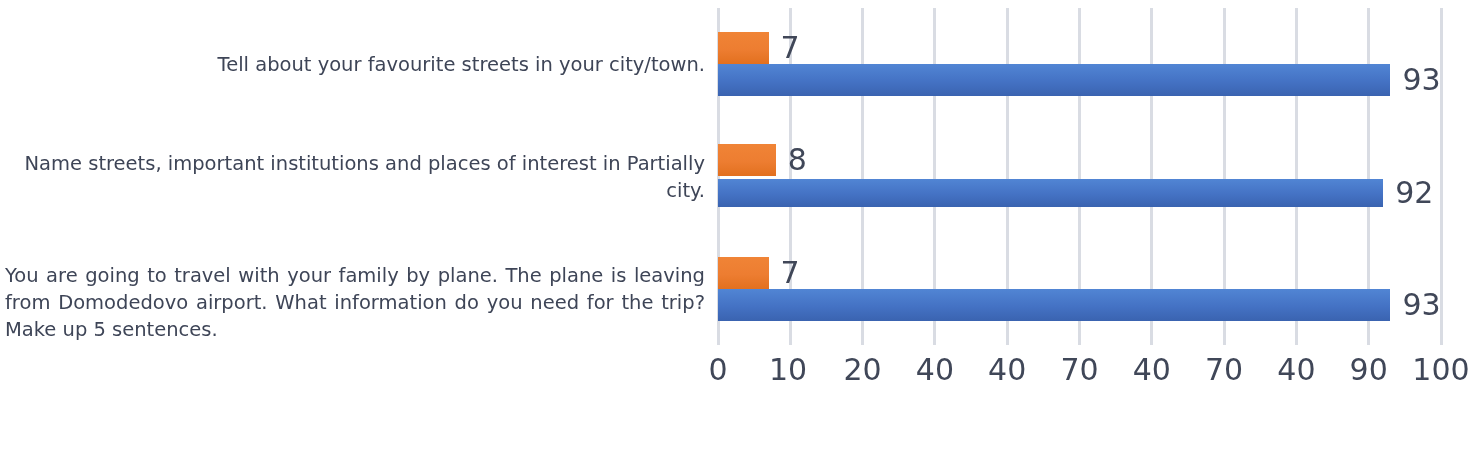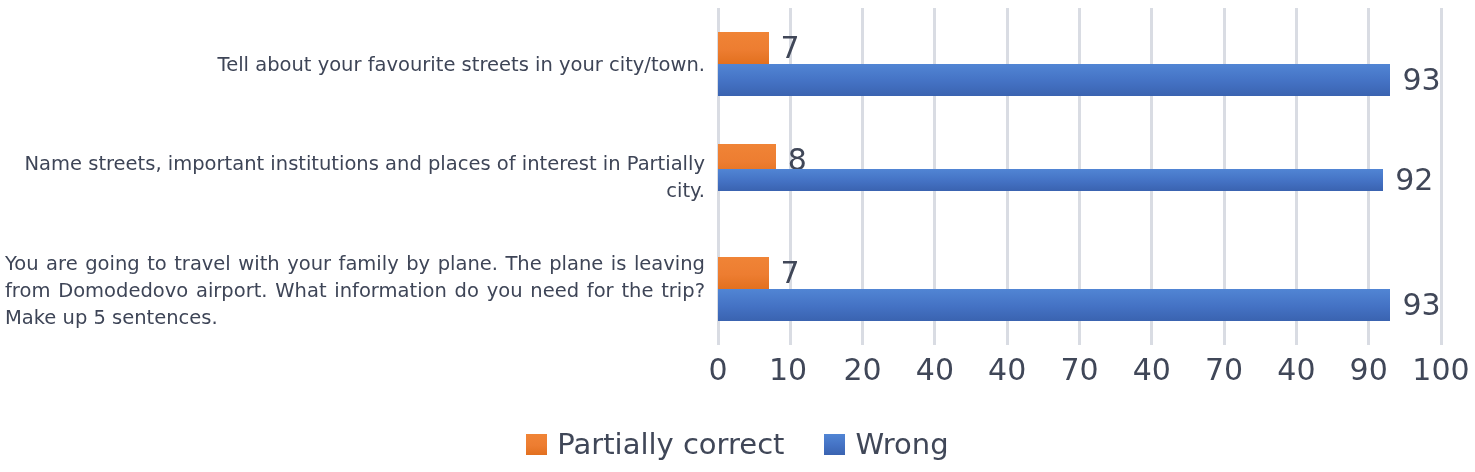--- a/index.html
+++ b/index.html
@@ -167,62 +167,52 @@
           <div class="bar-track" style="top: 56.1667px; height: 32px;">
             <div class="bar series-wrong" title="Wrong: 93" style="width: 672.39px;"></div>
             <span class="bar-label" style="left: 684.39px;">93</span>
           </div>
         </div>
         <div class="cat-row" style="top: 112.333px; height: 112.333px;">
           <div class="bar-track" style="top: 24.1667px; height: 32px;">
             <div class="bar series-partial" title="Partially correct: 8" style="width: 57.84px;"></div>
             <span class="bar-label" style="left: 69.84px;">8</span>
           </div>
-          <div class="bar-track" style="top: 49px; height: 22px;">
+          <div class="bar-track" style="top: 59px; height: 28px;">
             <div class="bar series-wrong" title="Wrong: 92" style="width: 665.16px;"></div>
             <span class="bar-label" style="left: 677.16px;">92</span>
           </div>
         </div>
         <div class="cat-row" style="top: 224.667px; height: 112.333px;">
           <div class="bar-track" style="top: 24.1667px; height: 32px;">
             <div class="bar series-partial" title="Partially correct: 7" style="width: 50.61px;"></div>
             <span class="bar-label" style="left: 62.61px;">7</span>
           </div>
           <div class="bar-track" style="top: 56.1667px; height: 32px;">
             <div class="bar series-wrong" title="Wrong: 93" style="width: 672.39px;"></div>
             <span class="bar-label" style="left: 684.39px;">93</span>
           </div>
         </div>
       </div>
   </div>
 
   <div id="category-labels">
       <div class="cat-label" style="top: 50.6667px;">Tell about your favourite streets in your city/town.</div>
       <div class="cat-label" style="top: 149.5px;">Name streets, important institutions and places of interest in Partially city.</div>
-      <div class="cat-label justify" style="top: 250px; margin-left: 6px;">You are going to travel with your family by plane. The plane is leaving from Domodedovo airport. What information do you need for the trip? Make up 5 sentences.</div>
+      <div class="cat-label justify" style="top: 262px; margin-left: 6px;">You are going to travel with your family by plane. The plane is leaving from Domodedovo airport. What information do you need for the trip? Make up 5 sentences.</div>
     </div>
 
   <div id="x-axis">
       <span class="tick-label" style="left: 0px;">0</span>
       <span class="tick-label" style="left: 70px;">10</span>
       <span class="tick-label" style="left: 144.6px;">20</span>
       <span class="tick-label" style="left: 216.9px;">40</span>
       <span class="tick-label" style="left: 289.2px;">40</span>
       <span class="tick-label" style="left: 361.5px;">70</span>
       <span class="tick-label" style="left: 433.8px;">40</span>
       <span class="tick-label" style="left: 506.1px;">70</span>
       <span class="tick-label" style="left: 578.4px;">40</span>
       <span class="tick-label" style="left: 650.7px;">90</span>
       <span class="tick-label" style="left: 723px;">100</span>
     </div>
 
-  <div id="legend">
-      <div class="legend-item">
-        <span class="legend-swatch partial"></span>
-        <span class="legend-text">Partially correct</span>
-      </div>
-      <div class="legend-item">
-        <span class="legend-swatch wrong"></span>
-        <span class="legend-text">Wrong</span>
-      </div>
-    </div>
 
 </div>
 
 </body></html>

